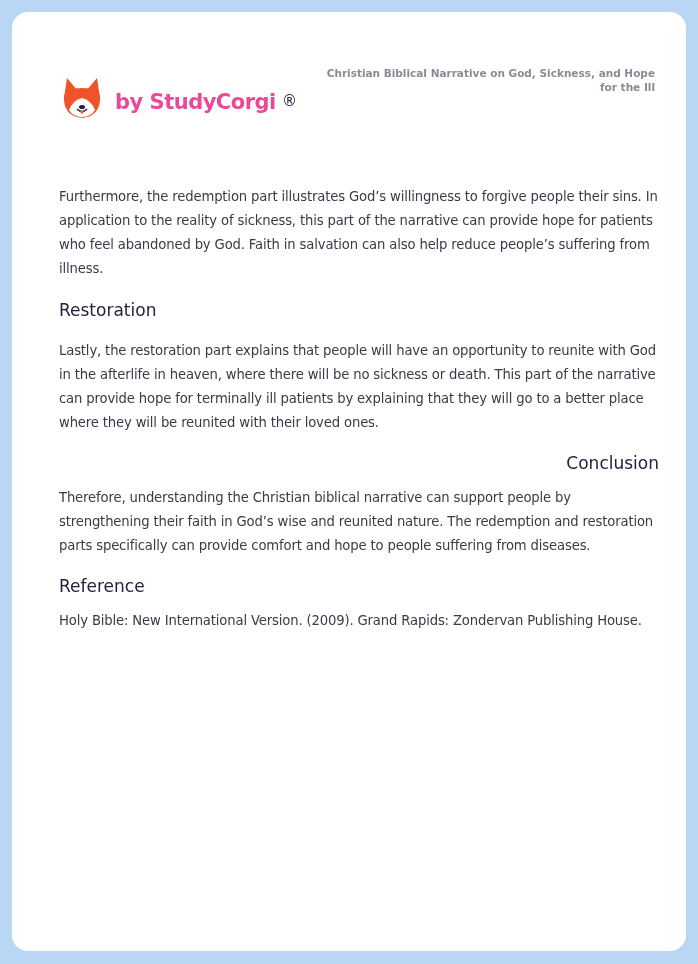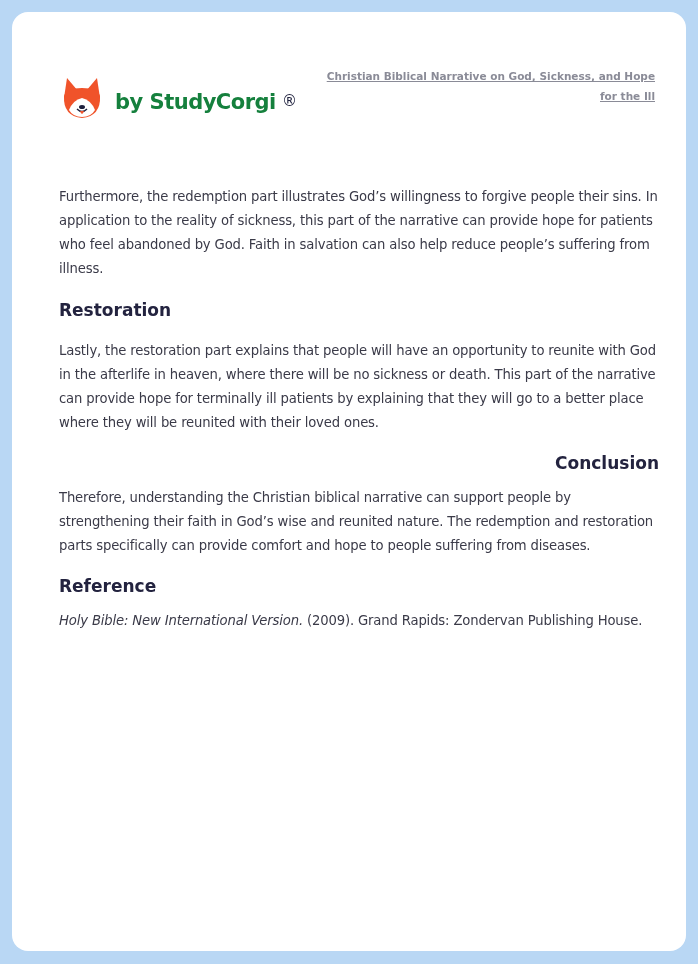--- a/index.html
+++ b/index.html
@@ -15,56 +15,56 @@
     background: #ffffff; border-radius: 16px;
   }
   .logo {
     position: absolute; left: 49px; top: 64px;
     display: flex; align-items: center;
   }
   .logo svg { width: 42px; height: 46px; }
   .logo-text {
     margin-left: 12px; margin-top: 6px;
     font-family: "DejaVu Sans", sans-serif; font-weight: bold;
-    font-size: 21px; color: #15803d; letter-spacing: -0.5px;
+    font-size: 21px; color: #ec4899; letter-spacing: -0.5px;
   }
   .logo-reg {
     position: absolute; left: 221px; top: 16px;
     font-size: 15px; color: #1d1f3c; font-family: "DejaVu Sans", sans-serif;
   }
   .meta {
     position: absolute; right: 31px; top: 54px; width: 340px;
     text-align: right;
   }
   .meta-title {
     font-family: "DejaVu Sans", sans-serif; font-weight: bold;
-    font-size: 10.5px; line-height: 20px; color: #8a8b97; text-decoration: underline;
+    font-size: 10.5px; line-height: 14px; color: #8a8b97;
   }
   .meta-url {
     margin-top: 3px;
     font-family: "DejaVu Sans", sans-serif;
     font-size: 10px; line-height: 13px; color: #8a8b97;
   }
   .content {
     position: absolute; left: 47px; top: 173px; width: 600px;
     color: #3a3a48;
   }
   .para {
     font-family: "DejaVu Sans", sans-serif;
     font-size: 13.2px; line-height: 24px; margin: 0;
     letter-spacing: -0.15px;
   }
   .heading {
-    font-family: "DejaVu Sans", sans-serif; font-weight: bold;
+    font-family: "DejaVu Sans", sans-serif; font-weight: normal;
     font-size: 17px; color: #23233f; margin: 0;
   }
   .h-restoration { margin-top: 19px; margin-bottom: 19px; }
   .h-conclusion { margin-top: 18px; margin-bottom: 13px; text-align: right; }
   .h-reference { margin-top: 18px; margin-bottom: 13px; }
-  .ital { font-style: italic; }
+  .ital { }
 </style>
 </head>
 <body>
 
 <div class="card">
 
   <div class="logo">
     <svg viewBox="0 0 42 46">
 
       <path d="M3 22 L6 2 L17 15 Z" fill="#f0532a"></path>

